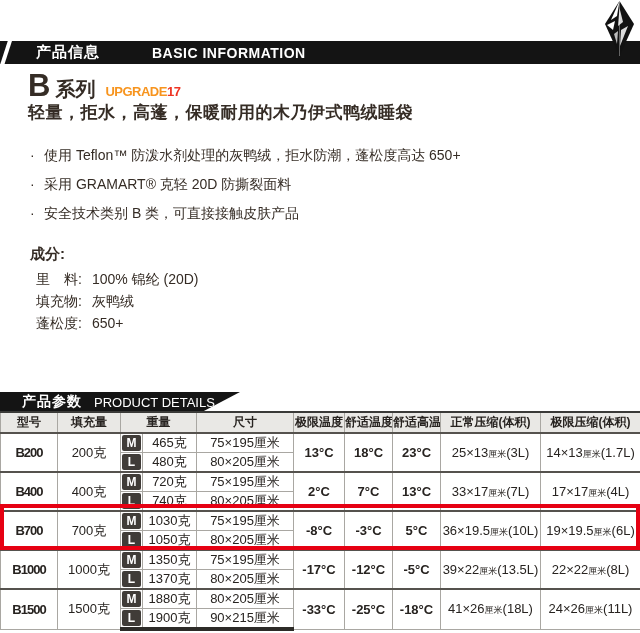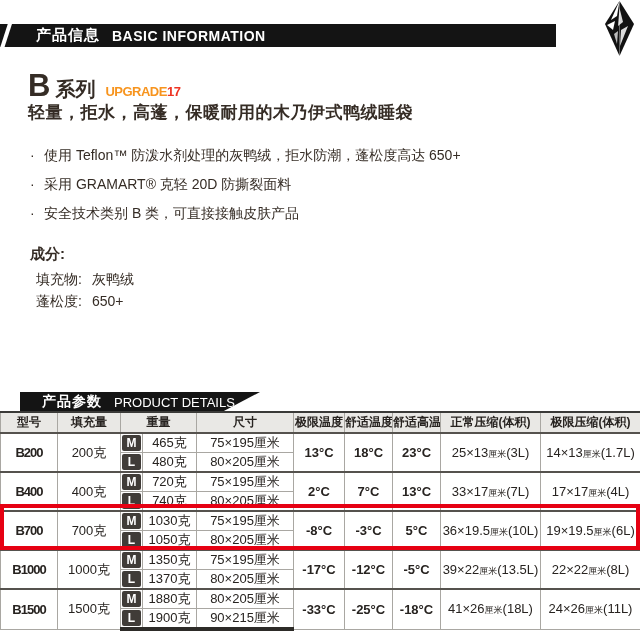--- a/index.html
+++ b/index.html
@@ -1,22 +1,22 @@
 <!DOCTYPE html>
 <html><head>
 <meta charset="utf-8">
 <style>
   * { margin:0; padding:0; box-sizing:border-box; }
   html,body { background:#ffffff; }
   body { font-family:"Liberation Sans","DejaVu Sans",sans-serif; color:#352c25; }
   .page { position:relative; width:640px; height:633px; background:#fff; overflow:hidden; }
 
   
-  .topbar { position:absolute; left:0; top:24px; width:556px; height:23px; background:#141414;
-            display:flex; align-items:center; }
+  .topbar { position:absolute; left:0; top:41px; width:640px; height:23px; background:#141414;
+            display:flex; align-items:center;gap:40px; }
   .topbar .slash { position:absolute; left:4px; top:-3px; width:4px; height:30px; background:#fff;
                    transform:rotate(18deg); }
   .topbar .cn { color:#fff; font-weight:bold; font-size:15px; margin-left:36px; letter-spacing:1px; }
   .topbar .en { color:#fff; font-weight:bold; font-size:14px; margin-left:12px; letter-spacing:0.5px; }
 
   
   .logo { position:absolute; left:601px; top:0px; width:37px; height:57px; }
 
   
   .title-row { position:absolute; left:28px; top:68px; display:flex; align-items:baseline; }
@@ -32,21 +32,21 @@
   .bullets .dot { width:14px; }
 
   .composition { position:absolute; left:30px; top:243px; font-size:14px; line-height:22px; }
   .composition .heading { font-weight:bold; font-size:15px; margin-bottom:3px; }
   .composition .c-row { padding-left:6px; }
   .composition .c-label { margin-right:10px; }
 
   
   .detailsbar { position:absolute; left:0; top:392px; width:240px; height:20px; background:#141414;
                 display:flex; align-items:center;
-                clip-path:polygon(0 0, 240px 0, 202px 100%, 0 100%);margin-left:20px; }
+                clip-path:polygon(0 0, 240px 0, 202px 100%, 0 100%); }
   .detailsbar .cn { color:#fff; font-weight:bold; font-size:14px; margin-left:22px; letter-spacing:1px; }
   .detailsbar .en { color:#fff; font-weight:normal; font-size:13px; margin-left:12px; }
 
   
   .spec-wrap { position:absolute; left:0; top:411px; width:532px; }
   table.spec { width:640px; border-collapse:collapse; table-layout:fixed; }
   table.spec th, table.spec td { border:1px solid #a9a7a2; text-align:center; vertical-align:middle;
        color:#272320; overflow:hidden; white-space:nowrap; }
   table.spec thead th { background:#e9e8e5; font-size:12px; font-weight:bold; height:21px;
        border-top:2px solid #3a3a38; }
@@ -104,20 +104,21 @@
       </div>
       <div class="b-row">
         <span class="dot">·</span>
         <span>安全技术类别 B 类，可直接接触皮肤产品</span>
       </div>
     </div>
 
   <div class="composition">
     <div class="heading">成分:</div>
     <div id="comp-rows">
+        <div class="c-row"><span class="c-label">里　料:</span><span>100% 锦纶 (20D)</span></div>
         <div class="c-row"><span class="c-label">填充物:</span><span>灰鸭绒</span></div>
         <div class="c-row"><span class="c-label">蓬松度:</span><span>650+</span></div>
       </div>
   </div>
 
   <div class="detailsbar">
     <span class="cn">产品参数</span>
     <span class="en">PRODUCT DETAILS</span>
   </div>
 

